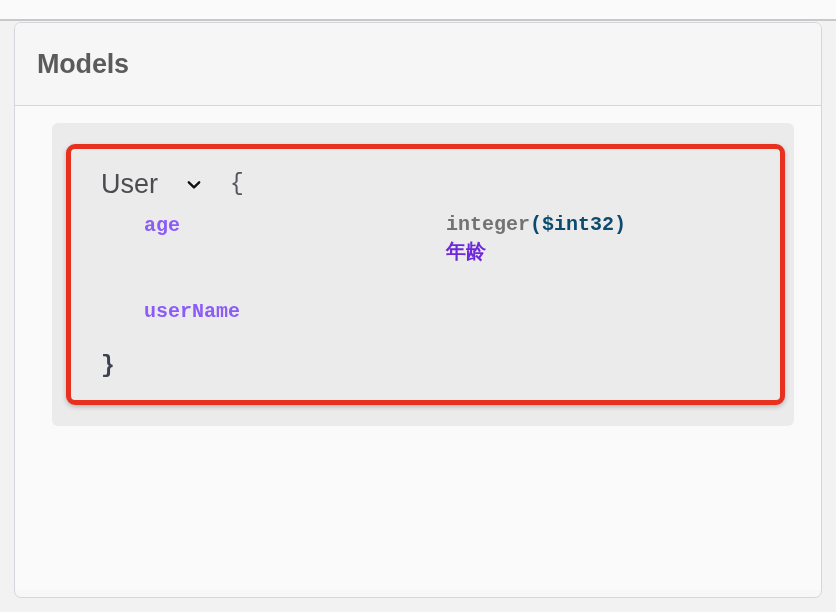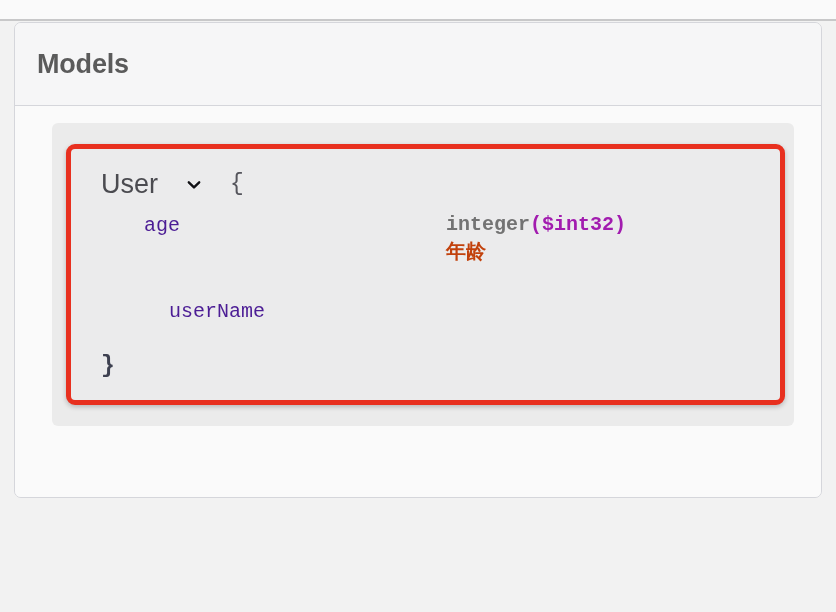--- a/index.html
+++ b/index.html
@@ -33,21 +33,21 @@
     height: 591px;
     background: #f2f2f2;
   }
 
   
   .models-card {
     position: absolute;
     left: 14px;
     top: 22px;
     width: 808px;
-    height: 476px;
+    height: 576px;
     background: #f7f7f8;
     border: 1px solid #d5d6db;
     border-radius: 7px;
     overflow: hidden;
   }
 
   .models-header {
     height: 83px;
     border-bottom: 1px solid #d5d6db;
     display: flex;
@@ -115,49 +115,49 @@
   }
 
   .prop-list {
     padding-left: 43px;
   }
   .prop-row {
     display: flex;
     align-items: flex-start;
     margin-bottom: 30px;
   }
-  .prop-row:last-child { margin-bottom: 0; margin-left: 25px; }
+  .prop-row:last-child { margin-bottom: 0; }
 
   .prop-name {
     width: 302px;
     flex: 0 0 302px;
     font-family: "Liberation Mono", monospace;
     font-size: 20px;
-    font-weight: normal;
-    color: #4c1d95;
+    font-weight: bold;
+    color: #8b5cf6;
     line-height: 1.35;
     padding-top: 1px;
   }
   .prop-right {
     flex: 1;
   }
   .prop-type {
     font-family: "Liberation Mono", monospace;
     font-size: 20px;
     font-weight: bold;
     line-height: 1.35;
     color: #55555c;
   }
   .type-kw { color: #737373; }
-  .type-fmt { color: #a21caf; }
+  .type-fmt { color: #0c4a6e; }
   .prop-desc {
     font-family: "Liberation Mono", monospace;
     font-size: 20px;
     font-weight: bold;
-    color: #c2410c;
+    color: #6d28d9;
     line-height: 1.4;
     margin-top: 1px;
   }
 
   .model-close {
     font-family: "Liberation Mono", monospace;
     font-size: 23px;
     color: #3d4050;
     font-weight: bold;
     margin-top: 30px;

